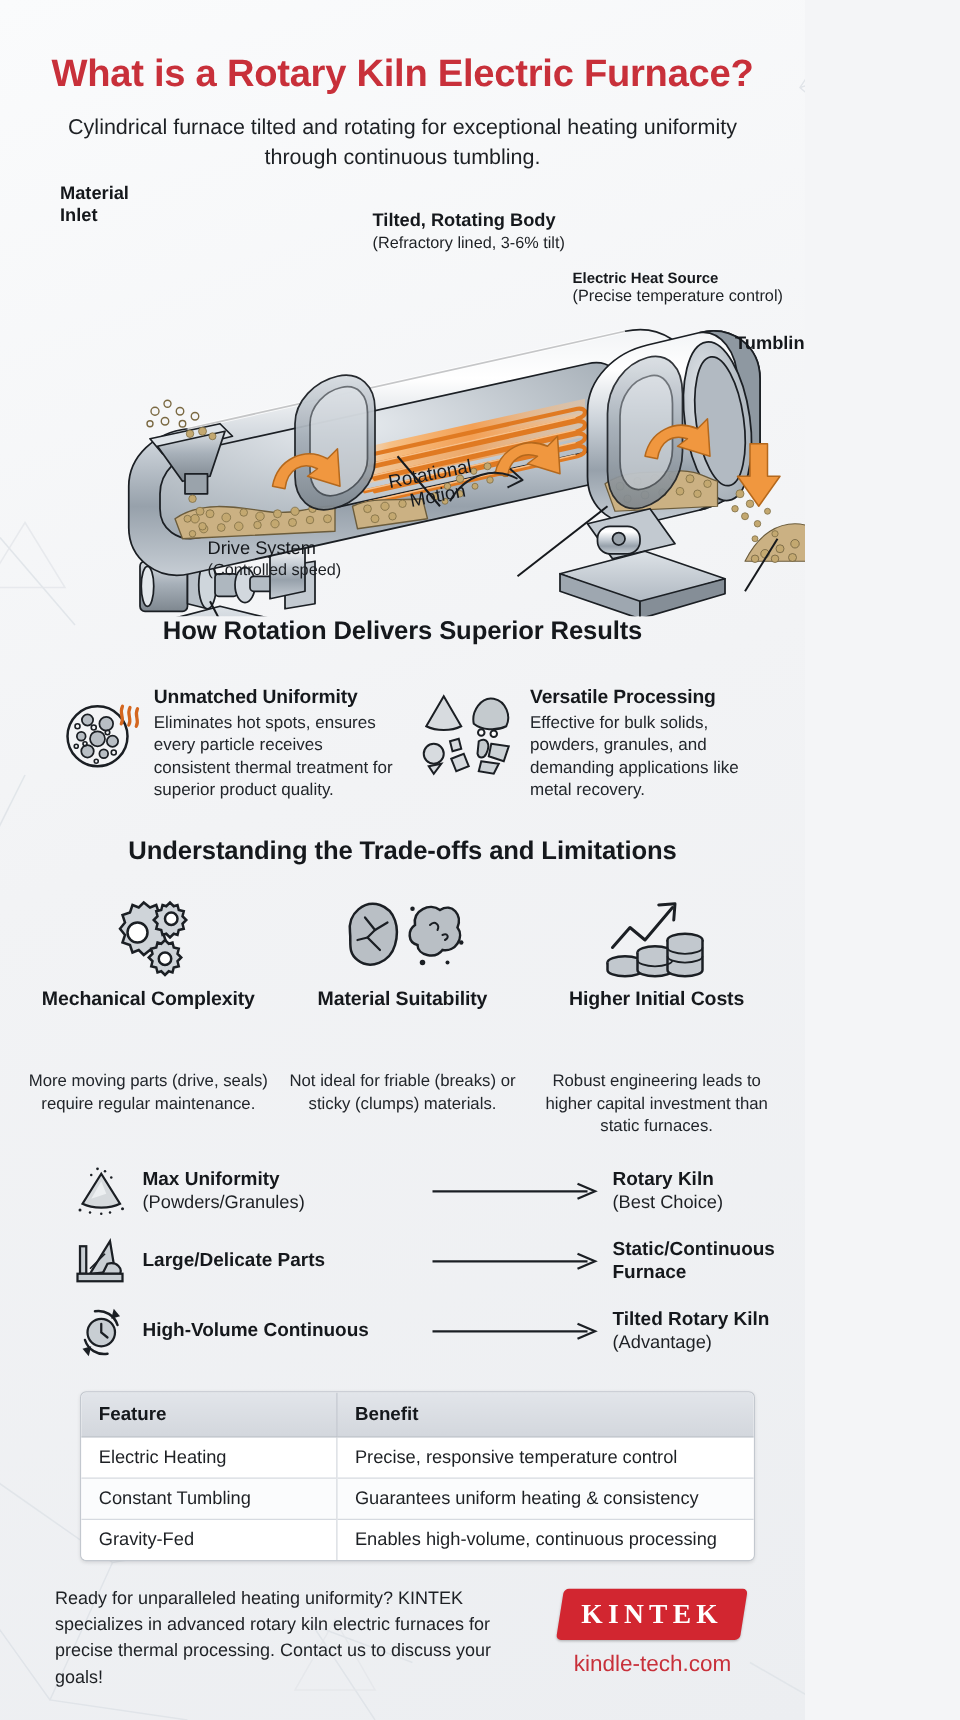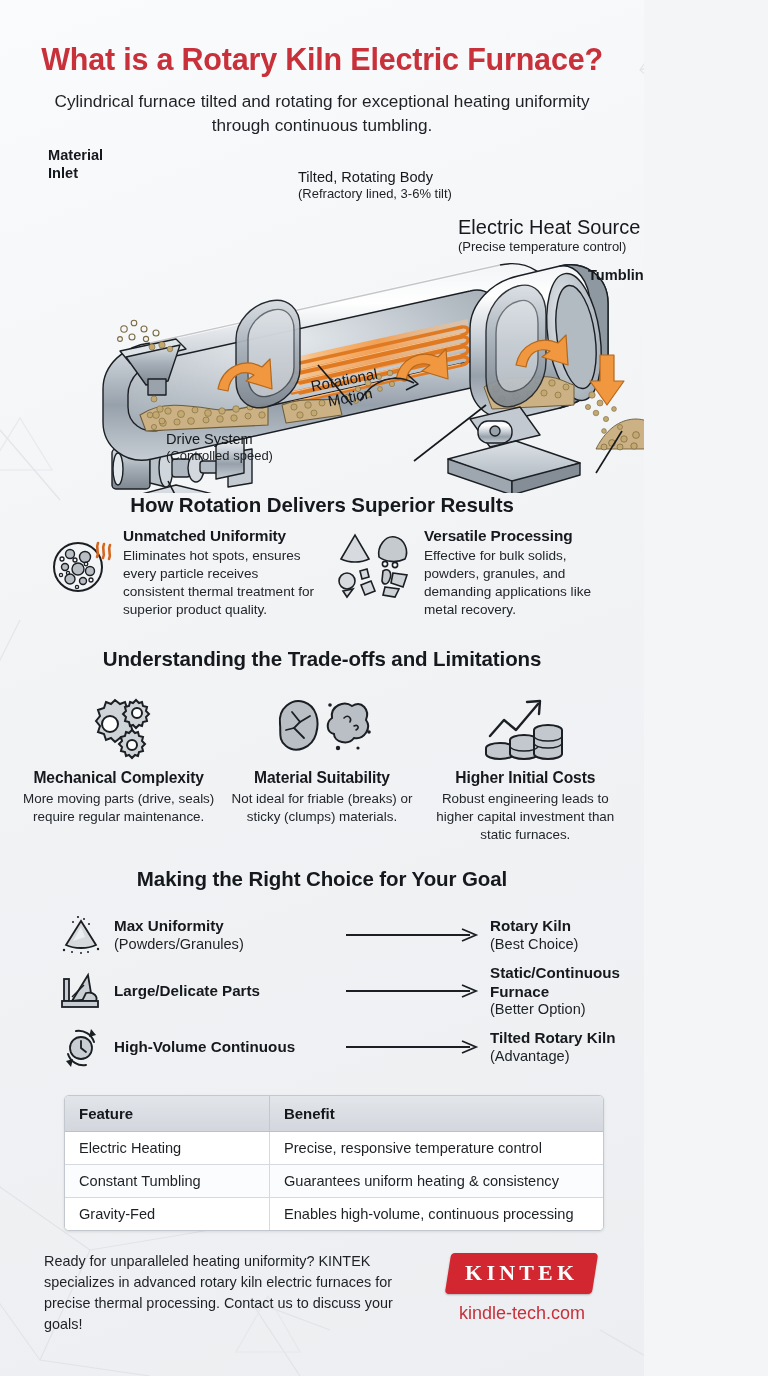--- a/index.html
+++ b/index.html
@@ -48,21 +48,21 @@
     text-align: center;
     font-size: 20.5px;
     font-weight: bold;
     color: #15181c;
     letter-spacing: -0.1px;
   }
 
   
   .benefits {
     display: flex;
-    margin: 10px 44px 0 50px;
+    margin: 32px 44px 0 50px;
     gap: 20px;
   }
   .ben {
     display: flex;
     gap: 11px;
     flex: 1;
     align-items: flex-start;
   }
   .ben .ico { flex: 0 0 auto; padding-top: 2px; }
   .ben h3 {
@@ -83,21 +83,21 @@
   }
   .tr { flex: 1; display: flex; flex-direction: column; align-items: center; }
   .tr .ico { height: 72px; display: flex; align-items: center; justify-content: center; }
   .tr h3 {
     font-size: 15.6px;
     font-weight: bold;
     color: #15181c;
     margin: 6px 0 3px;
     letter-spacing: -0.1px;
   }
-  .tr p { font-size: 13.4px; line-height: 1.32; color: #22262b; max-width: 218px; }
+  .tr p { font-size: 13.4px; line-height: 1.32; color: #22262b; max-width: 218px; margin-top: 44px; }
 
   
   .choices { margin: 16px 0 0; }
   .choice-row {
     display: flex;
     align-items: center;
     height: 56px;
     padding-left: 58px;
   }
   .choice-row .ico { flex: 0 0 48px; display: flex; align-items: center; }
@@ -476,26 +476,26 @@
           <path d="M410 388 L424 395 L408 404 Z" fill="#16191d"></path>
         </g>
       </svg>
 
       <div style="position:absolute;left:48px;top:4px;font-size:14.6px;font-weight:bold;color:#15181c;line-height:1.22;text-align:left;">
         <div>Material</div>
         <div>Inlet</div>
       </div>
 
       <div style="position:absolute;left:298px;top:26px;line-height:1.2;">
-        <div style="font-size:14.6px;font-weight:normal;color:#15181c;">Tilted, Rotating Body</div>
+        <div style="font-size:14.6px;font-weight:bold;color:#15181c;">Tilted, Rotating Body</div>
         <div style="font-size:13px;color:#1d2024;">(Refractory lined, 3-6% tilt)</div>
       </div>
 
       <div style="position:absolute;left:458px;top:72px;line-height:1.2;">
-        <div style="font-size:20px;font-weight:normal;color:#15181c;">Electric Heat Source</div>
+        <div style="font-size:12px;font-weight:bold;color:#15181c;">Electric Heat Source</div>
         <div style="font-size:13px;color:#1d2024;">(Precise temperature control)</div>
       </div>
 
       <div style="position:absolute;left:588px;top:124px;font-size:14.6px;font-weight:bold;color:#15181c;">Tumbling Action</div>
 
       <div style="position:absolute;left:652px;top:212px;font-size:14.6px;font-weight:bold;color:#15181c;line-height:1.22;">
         <div>Material</div>
         <div>Outlet</div>
       </div>
 
@@ -644,21 +644,20 @@
               <path d="M52 44 a14 5 0 0 0 28 0"></path>
               <path d="M52 51 a14 5 0 0 0 28 0"></path>
             </g>
           </svg>
         </div>
         <h3>Higher Initial Costs</h3>
         <p>Robust engineering leads to higher capital investment than static furnaces.</p>
       </div>
     </div>
 
-    <div class="sec-h" style="margin-top:24px;">Making the Right Choice for Your Goal</div>
 
     <div class="choices">
 
       <div class="choice-row">
         <div class="ico">
           <svg width="46" height="44" viewBox="0 0 46 44">
             <path d="M8 32 L23 8 L38 32 C30 36 16 36 8 32 Z" fill="#d6dadd" stroke="#1b1f24" stroke-width="1.8"></path>
             <path d="M15 28 L23 14 L27 24 Z" fill="#eceff1" stroke="none"></path>
             <g fill="#1b1f24">
               <circle cx="20" cy="4" r="1.1"></circle>
@@ -706,21 +705,20 @@
           <div class="t2"></div>
         </div>
         <div class="arrow-cell">
           <svg width="140" height="16" viewBox="0 0 140 16">
             <path d="M2 8 L126 8" stroke="#1b1f24" stroke-width="1.8" fill="none"></path>
             <path d="M118 2 L132 8 L118 14" stroke="#1b1f24" stroke-width="1.8" fill="none"></path>
           </svg>
         </div>
         <div class="choice-right">
           <div class="t1">Static/Continuous Furnace</div>
-          <div class="t2">(Better Option)</div>
         </div>
       </div>
 
       <div class="choice-row">
         <div class="ico">
           <svg width="46" height="46" viewBox="0 0 46 46">
             <circle cx="23" cy="24" r="11" fill="#c8ced3" stroke="#1b1f24" stroke-width="1.8"></circle>
             <path d="M23 17 L23 24 L28 28" stroke="#1b1f24" stroke-width="1.8" fill="none" stroke-linecap="round"></path>
             <g fill="none" stroke="#1b1f24" stroke-width="2" stroke-linecap="round">
               <path d="M36 18 A16 16 0 0 0 18 7"></path>

